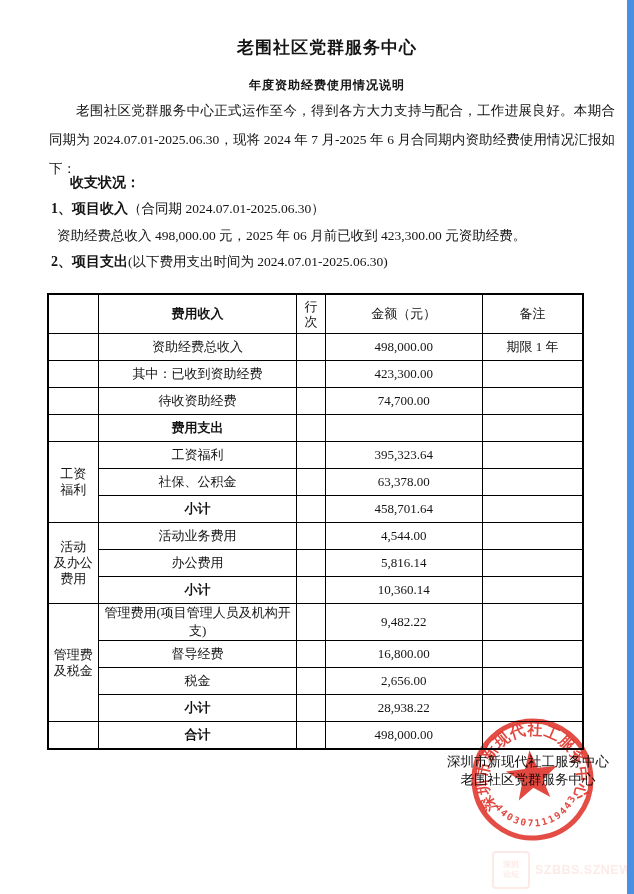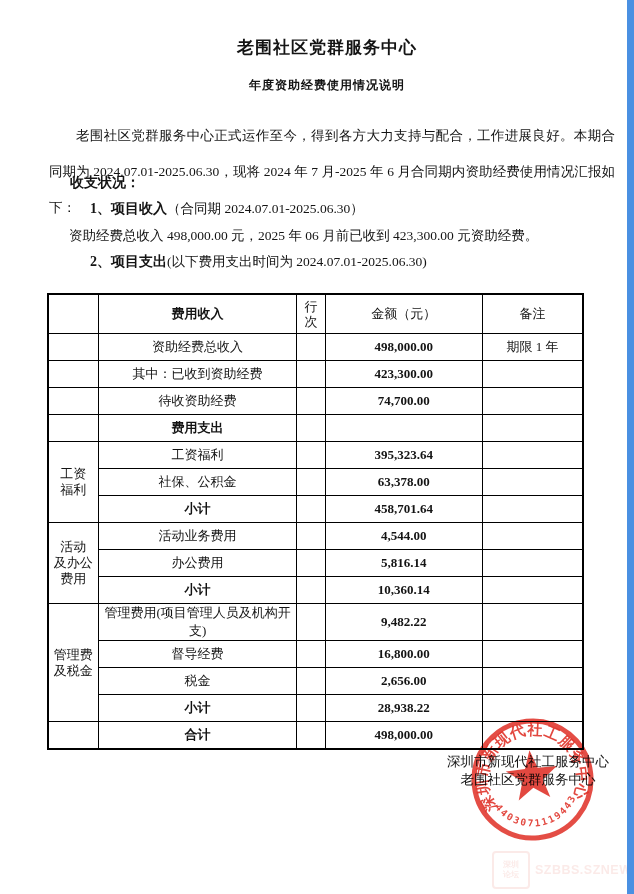--- a/index.html
+++ b/index.html
@@ -5,40 +5,40 @@
   html,body{margin:0;padding:0;}
   body{
     width:634px;height:894px;background:#ffffff;position:relative;
     font-family:"Liberation Serif", serif;color:#141414;overflow:hidden;
   }
   .abs{position:absolute;padding-left:13px;}
   .center{text-align:center;}
   .b{font-weight:bold;}
   .title1{left:0;width:628px;top:36px;font-size:17px;letter-spacing:1px;}
   .title2{left:0;width:628px;top:77px;font-size:12px;letter-spacing:1px;}
-  .intro{left:36px;width:566px;top:118px;font-size:13.5px;line-height:36px;
+  .intro{left:36px;width:566px;top:96px;font-size:13.5px;line-height:29px;
          text-indent:2em;text-align:justify;}
   .sec-status{left:57px;top:174px;font-size:14px;}
   .line-item{font-size:13.5px;}
   .li1{left:38px;top:200px;}
-  .li1d{left:56px;top:227px;}
+  .li1d{left:44px;top:227px;}
   .li2{left:38px;top:253px;}
-  .num-bold{font-size:14px;font-weight:bold;margin-left:39px;}
+  .num-bold{font-size:14px;font-weight:bold;}
 
   table.fin{
     position:absolute;left:47px;top:293px;border-collapse:collapse;
     border:2px solid #000;table-layout:fixed;width:537px;
   }
   table.fin td{
     border:1px solid #000;height:26px;font-size:13px;text-align:center;
     padding:0 2px;overflow:hidden;
   }
   table.fin tr.hdr td{height:38px;}
   td.linecol{font-size:12px;white-space:pre-line;line-height:15px;}
-  td.amt{text-align:right;padding-right:13px;font-size:13.5px;font-weight:bold;}
+  td.amt{text-align:right;padding-right:13px;font-size:13.5px;}
   td.grp{font-weight:normal;white-space:pre-line;line-height:16px;font-size:13px;}
 
   .signature{
     left:420px;top:753px;width:190px;text-align:center;
     font-size:13.5px;line-height:17.5px;z-index:1;
   }
   .stamp{left:452px;top:712px;width:135px;height:135px;z-index:2;
          mix-blend-mode:multiply;opacity:0.92;}
   .blue-edge{left:627px;top:0;width:2px;height:894px;background:#4a90e2;}
   .watermark{

